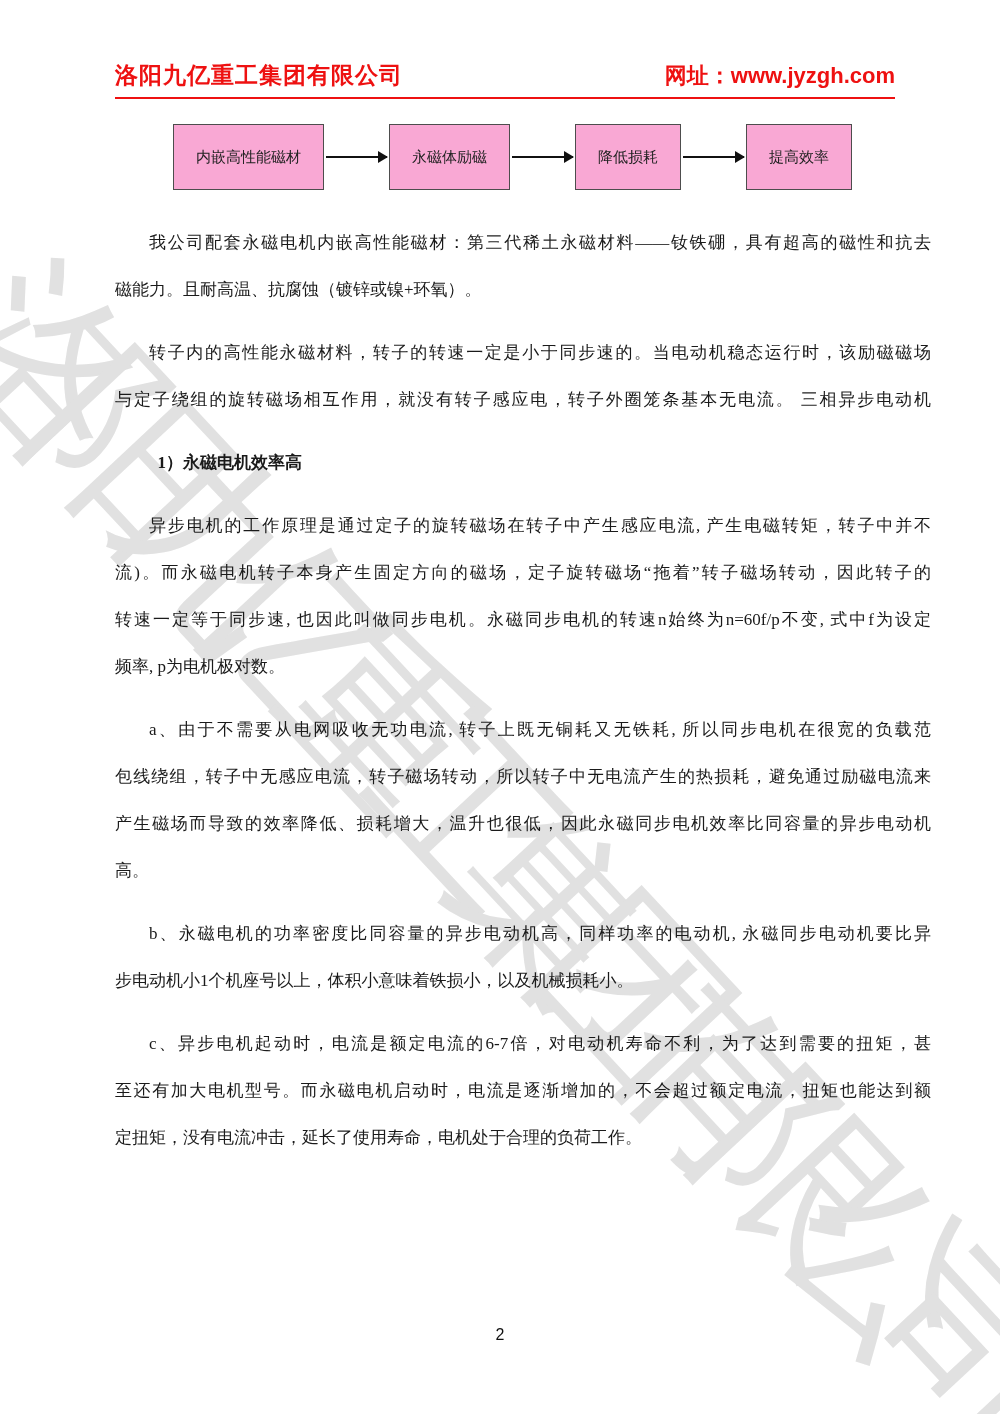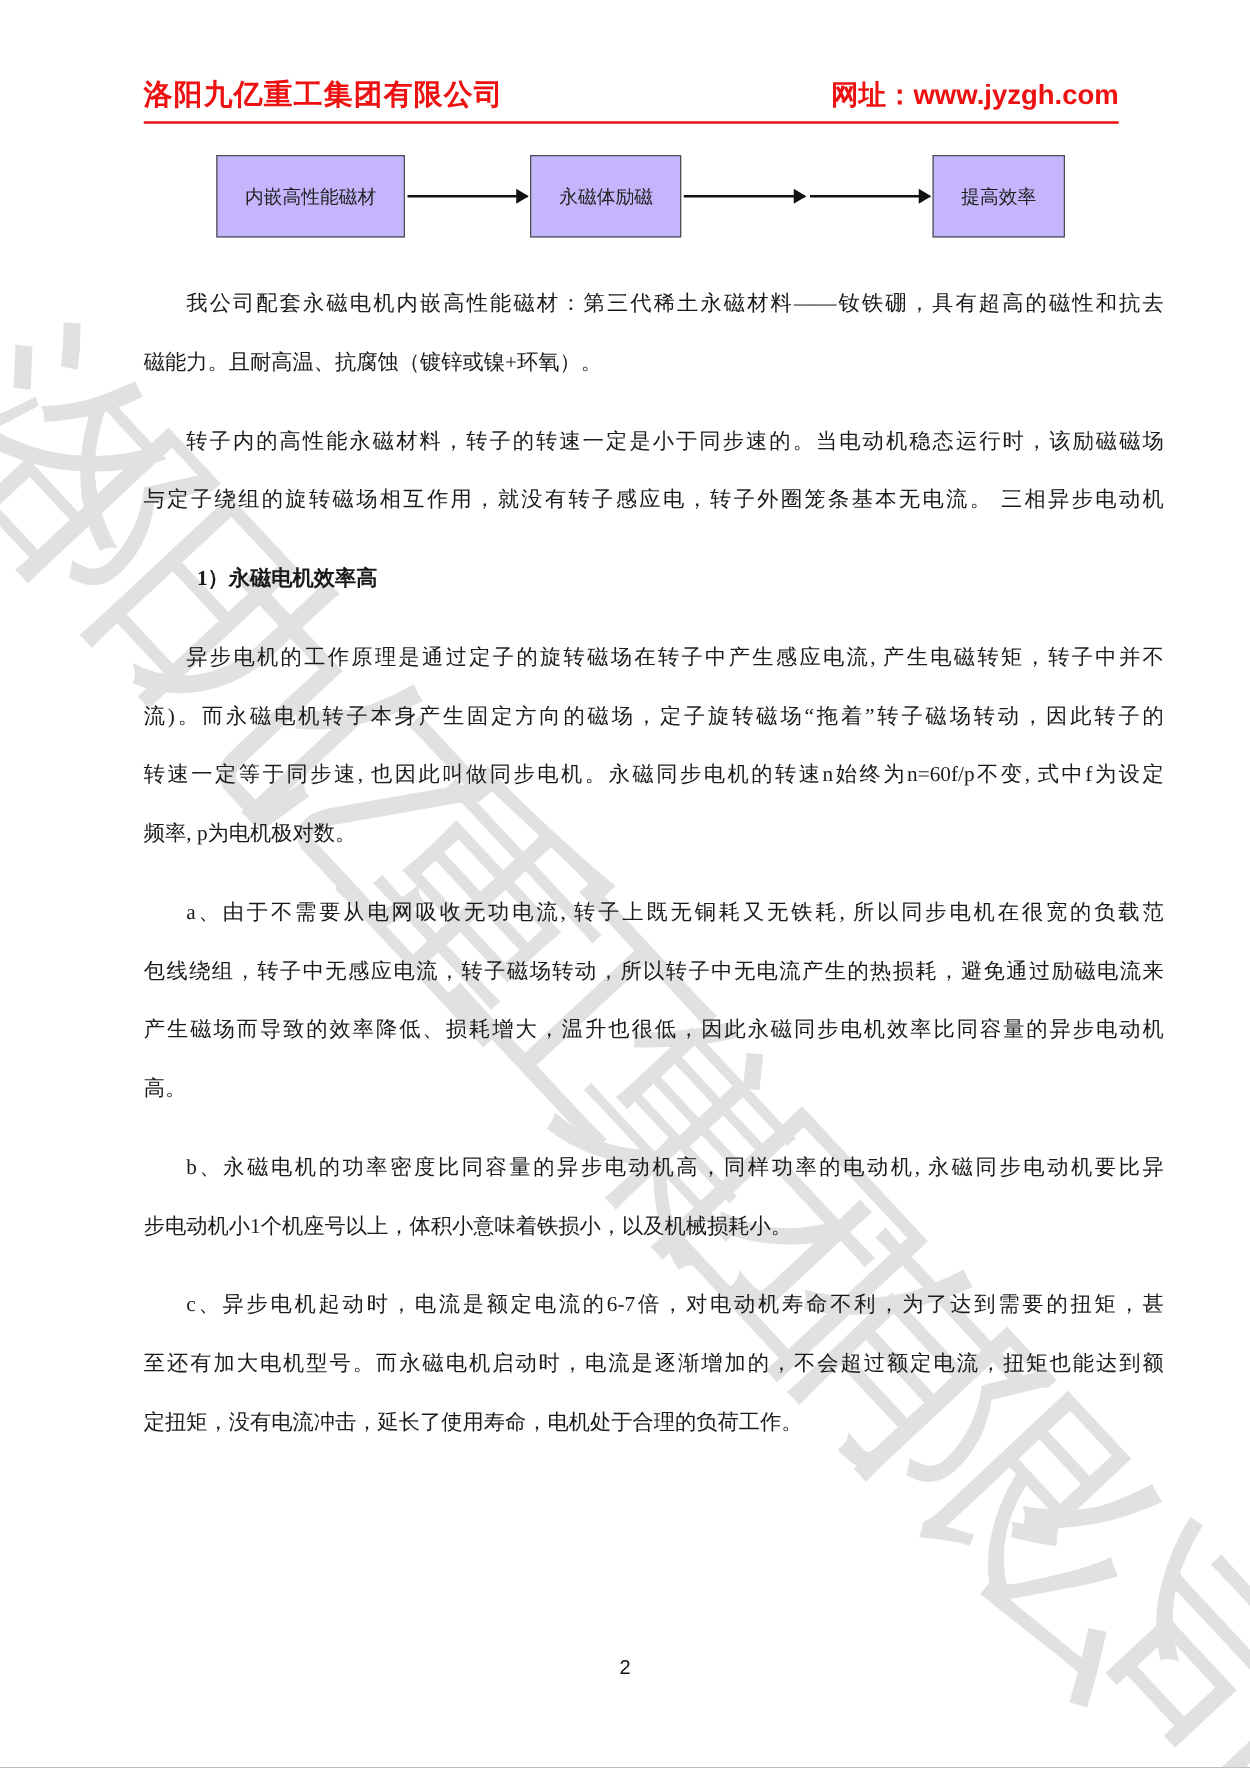--- a/index.html
+++ b/index.html
@@ -61,21 +61,21 @@
     display:flex;
     align-items:center;
   }
   .flow-box{
     height:64px;
     border:1px solid #4d4d4d;
     display:flex;
     align-items:center;
     justify-content:center;
     padding:0 22px;
-    background:#c4b5fd;
+    background:#f9a8d4;
     flex:0 0 auto;
   }
   .flow-box span{
     font-size:15px;
     color:#222;
     white-space:nowrap;
   }
   .flow-arrow{
     flex:1 1 40px;
     min-width:34px;
@@ -146,20 +146,23 @@
 
   <div class="flow" id="flow">
       <div class="flow-box">
         <span>内嵌高性能磁材</span>
       </div>
       <div class="flow-arrow"></div>
       <div class="flow-box">
         <span>永磁体励磁</span>
       </div>
       <div class="flow-arrow"></div>
+      <div class="flow-box">
+        <span>降低损耗</span>
+      </div>
       <div class="flow-arrow"></div>
       <div class="flow-box">
         <span>提高效率</span>
       </div>
     </div>
 
   <div class="content" id="paras">
       <div class="para body">
         <div class="line first">我公司配套永磁电机内嵌高性能磁材：第三代稀土永磁材料——钕铁硼，具有超高的磁性和抗去</div>
         <div class="line last">磁能力。且耐高温、抗腐蚀（镀锌或镍+环氧）。</div>

